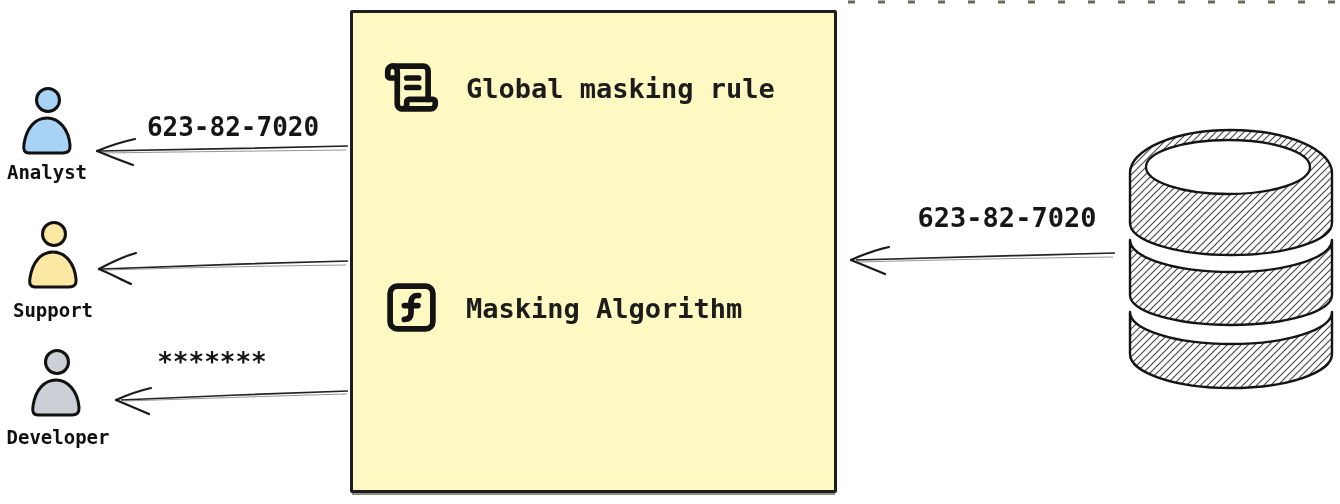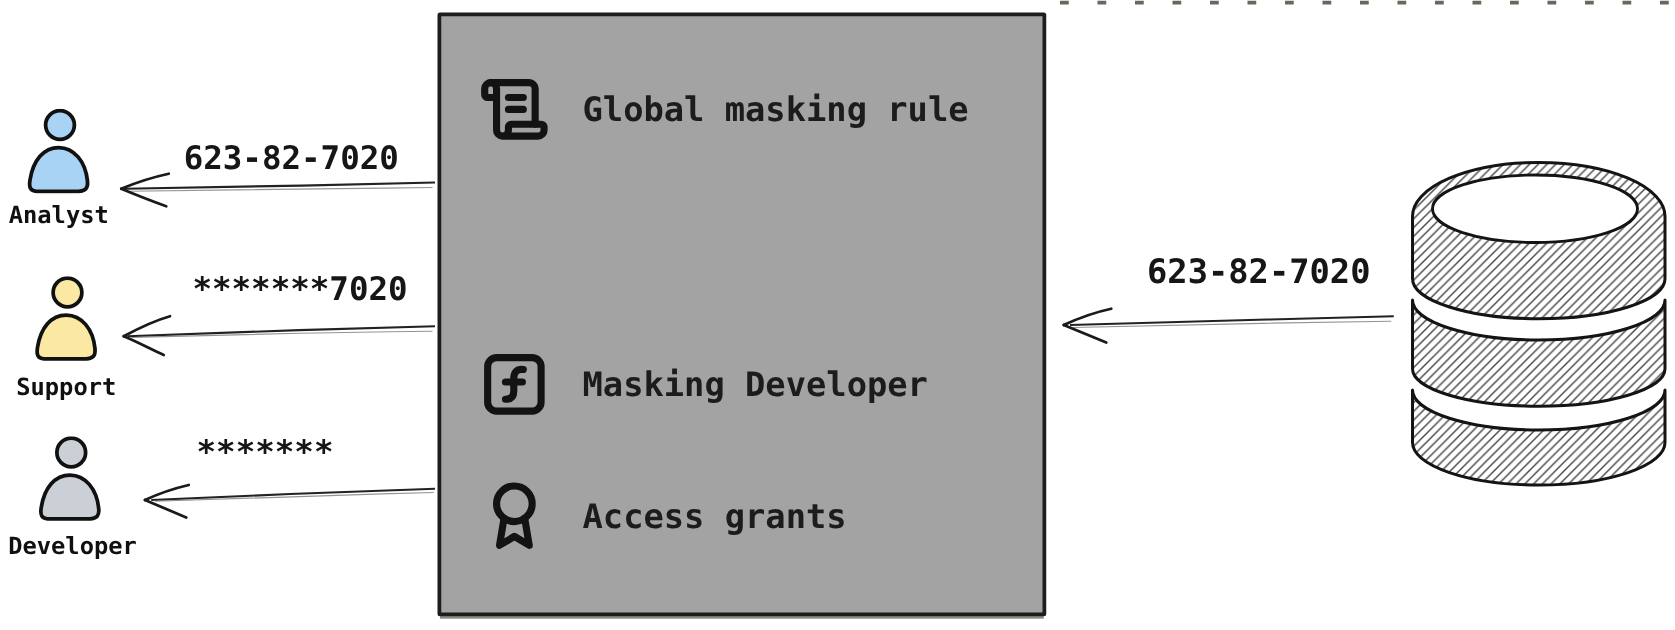--- a/index.html
+++ b/index.html
@@ -59,32 +59,31 @@
   <div class="actor-label" style="left:-23px;top:161px;">Analyst</div>
   <div class="masked-value" style="left:118px;top:112px;">623-82-7020</div>
 
   <div class="actor-fig" style="left:26px;top:221px;">
     <svg width="54" height="68" viewBox="0 0 54 68">
       <path class="person-outline" d="M 9,66 C 4.5,66 3,63 4,57 C 6.5,41 15,31 27,31 C 39,31 48.5,42 50,58 C 50.5,63.5 48.5,66 43,66 Z" style="fill: rgb(251, 233, 163);"></path>
       <circle class="person-outline" cx="28" cy="13" r="11.5" style="fill: rgb(251, 233, 163);"></circle>
     </svg>
   </div>
   <div class="actor-label" style="left:-17px;top:299px;">Support</div>
-  <div class="masked-value" style="left:125px;top:217px;">*******7020</div>
 
   <div class="actor-fig" style="left:29px;top:349px;">
     <svg width="54" height="68" viewBox="0 0 54 68">
       <path class="person-outline" d="M 9,66 C 4.5,66 3,63 4,57 C 6.5,41 15,31 27,31 C 39,31 48.5,42 50,58 C 50.5,63.5 48.5,66 43,66 Z" style="fill: rgb(203, 208, 214);"></path>
       <circle class="person-outline" cx="28" cy="13" r="11.5" style="fill: rgb(203, 208, 214);"></circle>
     </svg>
   </div>
   <div class="actor-label" style="left:-12px;top:426px;">Developer</div>
   <div class="masked-value" style="left:97px;top:347px;">*******</div>
 
-  <div class="panel" style="background: #a3a3a3;">
+  <div class="panel" style="background: #fef9c3;">
 
     <div class="prow" style="top:45px;">
       <span class="picon">
         <svg viewBox="0 0 24 24">
           <path d="M15 12h-5"></path>
             <path d="M15 8h-5"></path>
             <path d="M19 17V5a2 2 0 0 0-2-2H4"></path>
           <path d="M8 21h12a2 2 0 0 0 2-2v-1a1 1 0 0 0-1-1H11a1 1 0 0 0-1 1v1a2 2 0 1 1-4 0V5a2 2 0 1 0-4 0v2a1 1 0 0 0 1 1h3"></path>
         </svg>
       </span>
@@ -93,32 +92,23 @@
 
 
     <div class="prow" style="top:265px;">
       <span class="picon">
         <svg viewBox="0 0 24 24">
           <rect width="18" height="18" x="3" y="3" rx="3"></rect>
           <path d="M9 17c2 0 2.8-1 2.8-2.8V10c0-2 1-3.3 3.2-3"></path>
           <path d="M9 11.2h5.7"></path>
         </svg>
       </span>
-      <span class="plabel">Masking Developer</span>
+      <span class="plabel">Masking Algorithm</span>
     </div>
 
-    <div class="prow" style="top:370px;">
-      <span class="picon">
-        <svg viewBox="0 0 24 24">
-          <circle cx="12" cy="8" r="6"></circle>
-          <path d="M15.477 12.89 17 22l-5-3-5 3 1.523-9.11"></path>
-        </svg>
-      </span>
-      <span class="plabel">Access grants</span>
-    </div>
   </div>
 
   <svg class="overlay" width="1340" height="504" viewBox="0 0 1340 504">
 
     <line x1="848" y1="2" x2="1340" y2="2" stroke="#4e4e42" stroke-width="3" stroke-dasharray="7 23" opacity="0.85"></line>
 
     <g>
       <path class="shaft" d="M348,146 C 270,148 170,150 100,151"></path>
       <path class="shaft2" d="M346,150 C 260,151 170,152 103,153"></path>
       <path class="barb" d="M97,151 C 109,146 121,142 135,139"></path>

